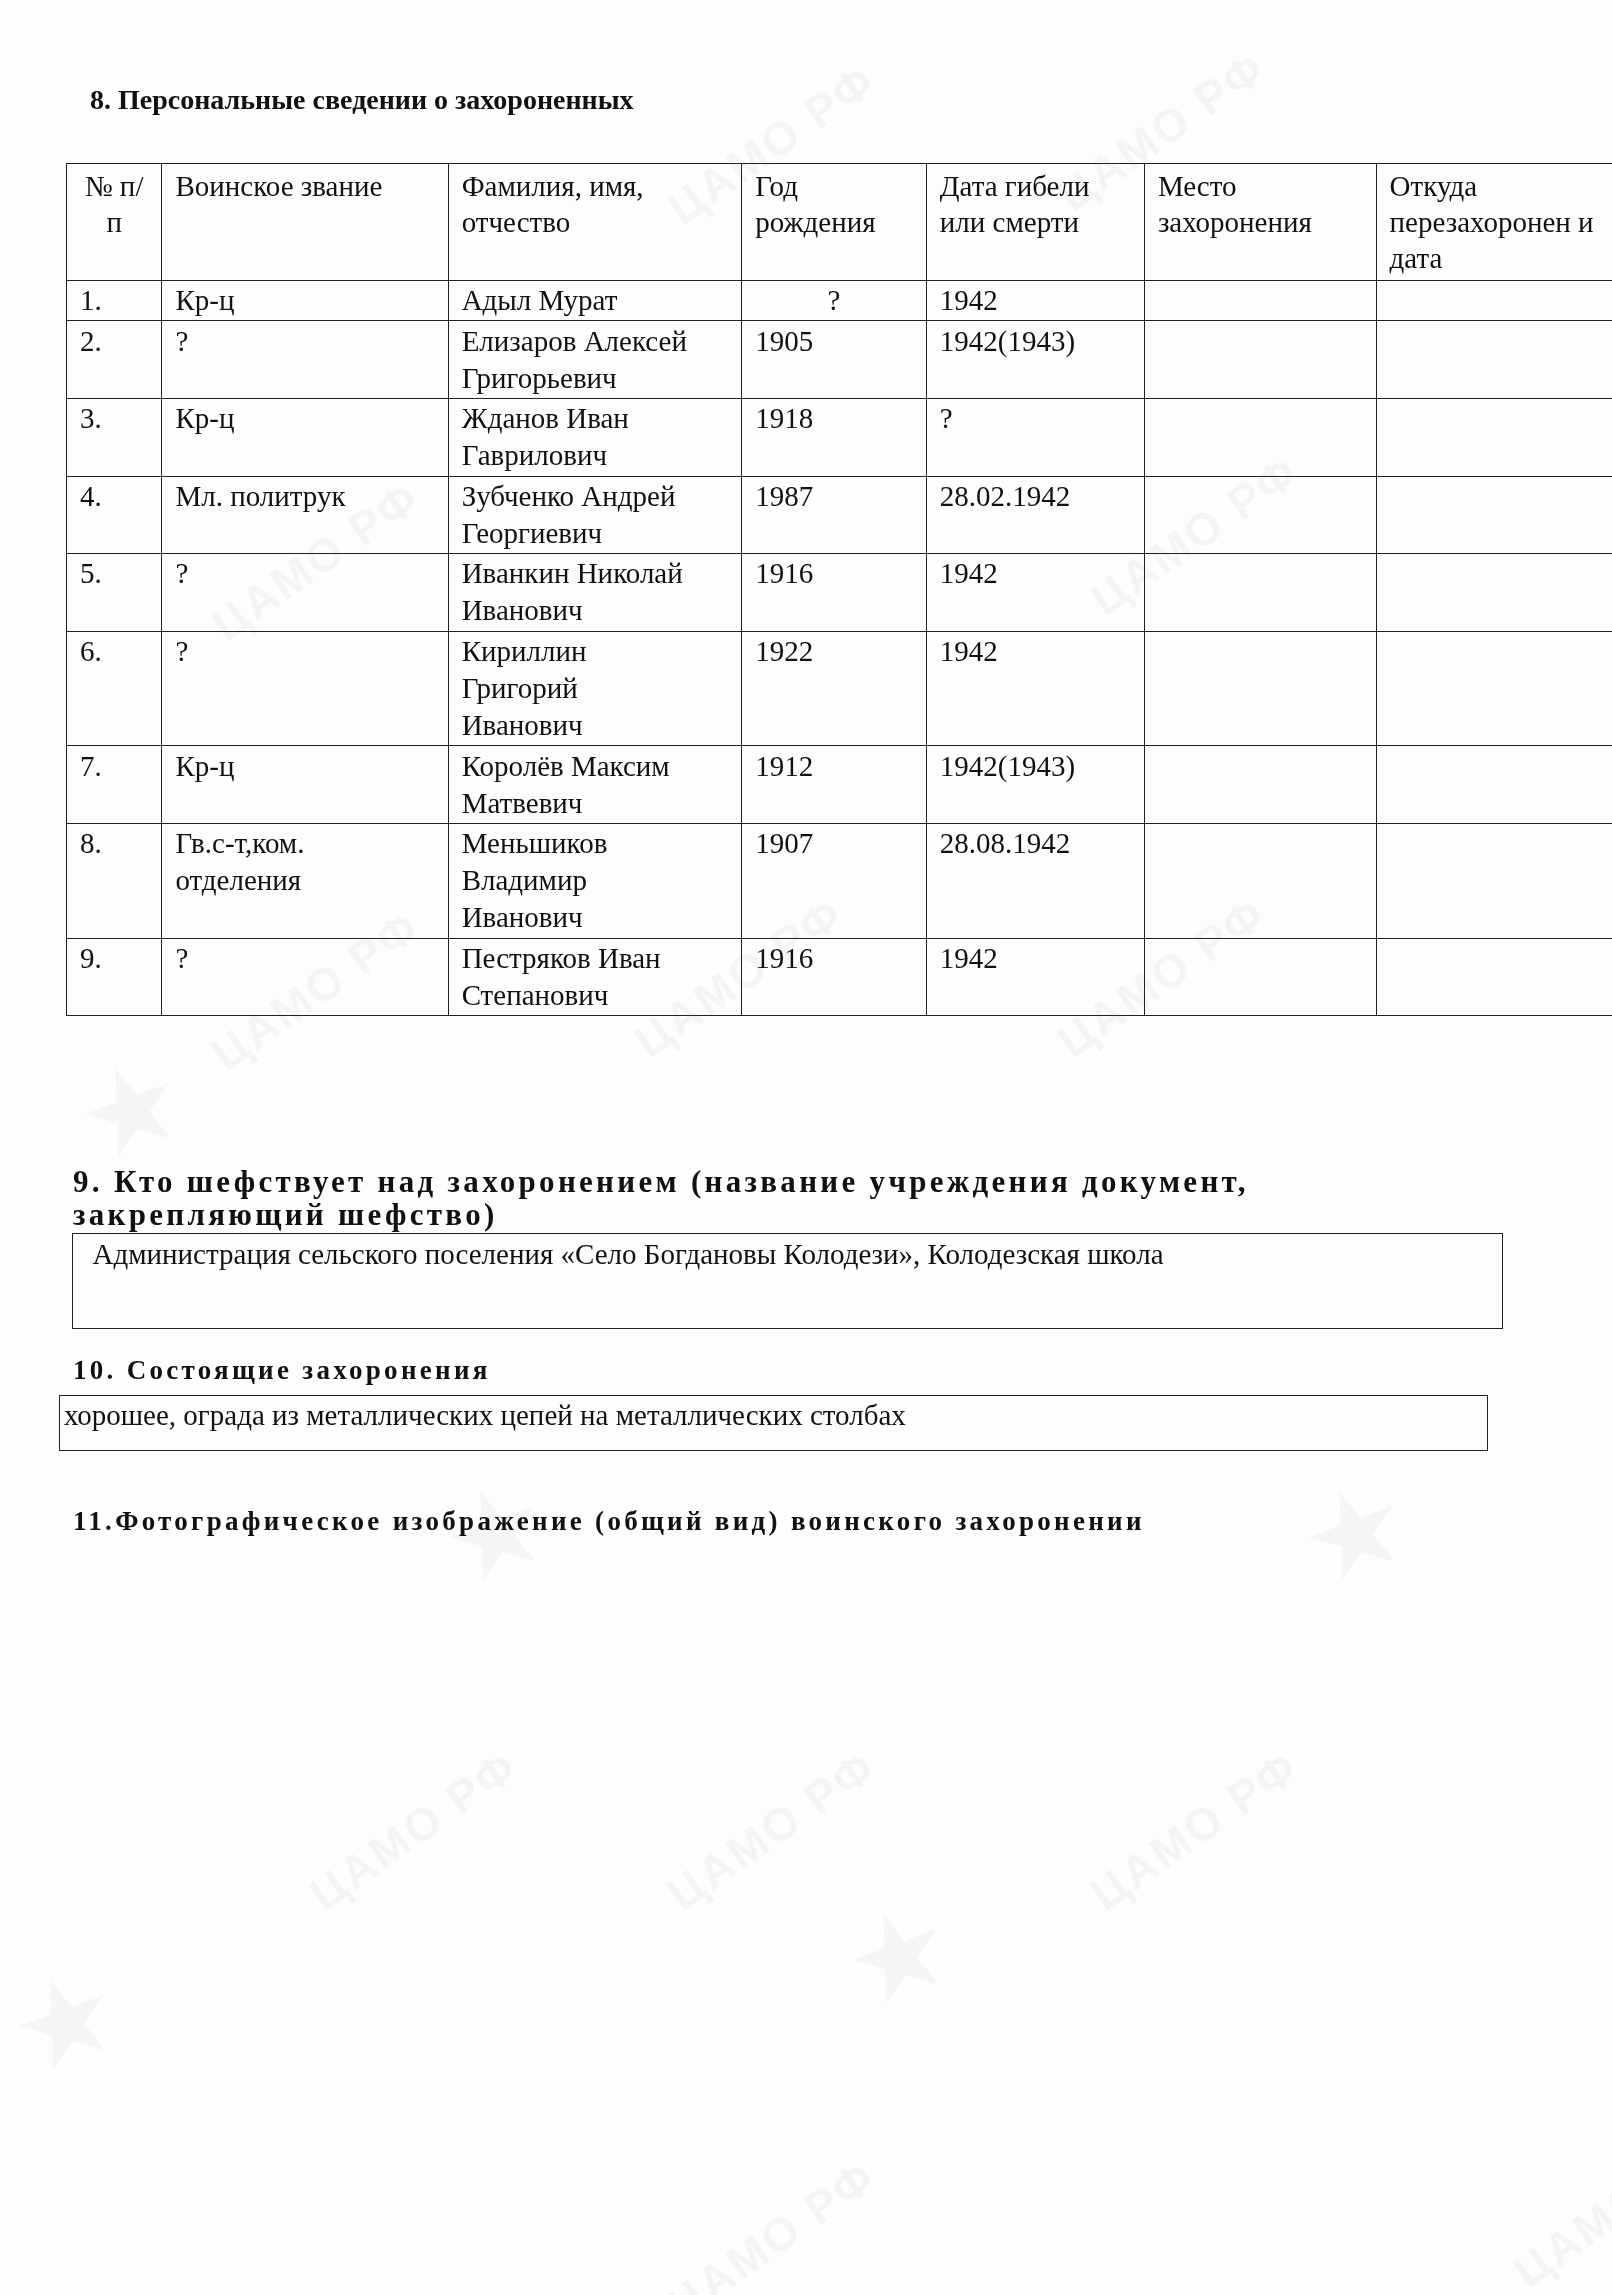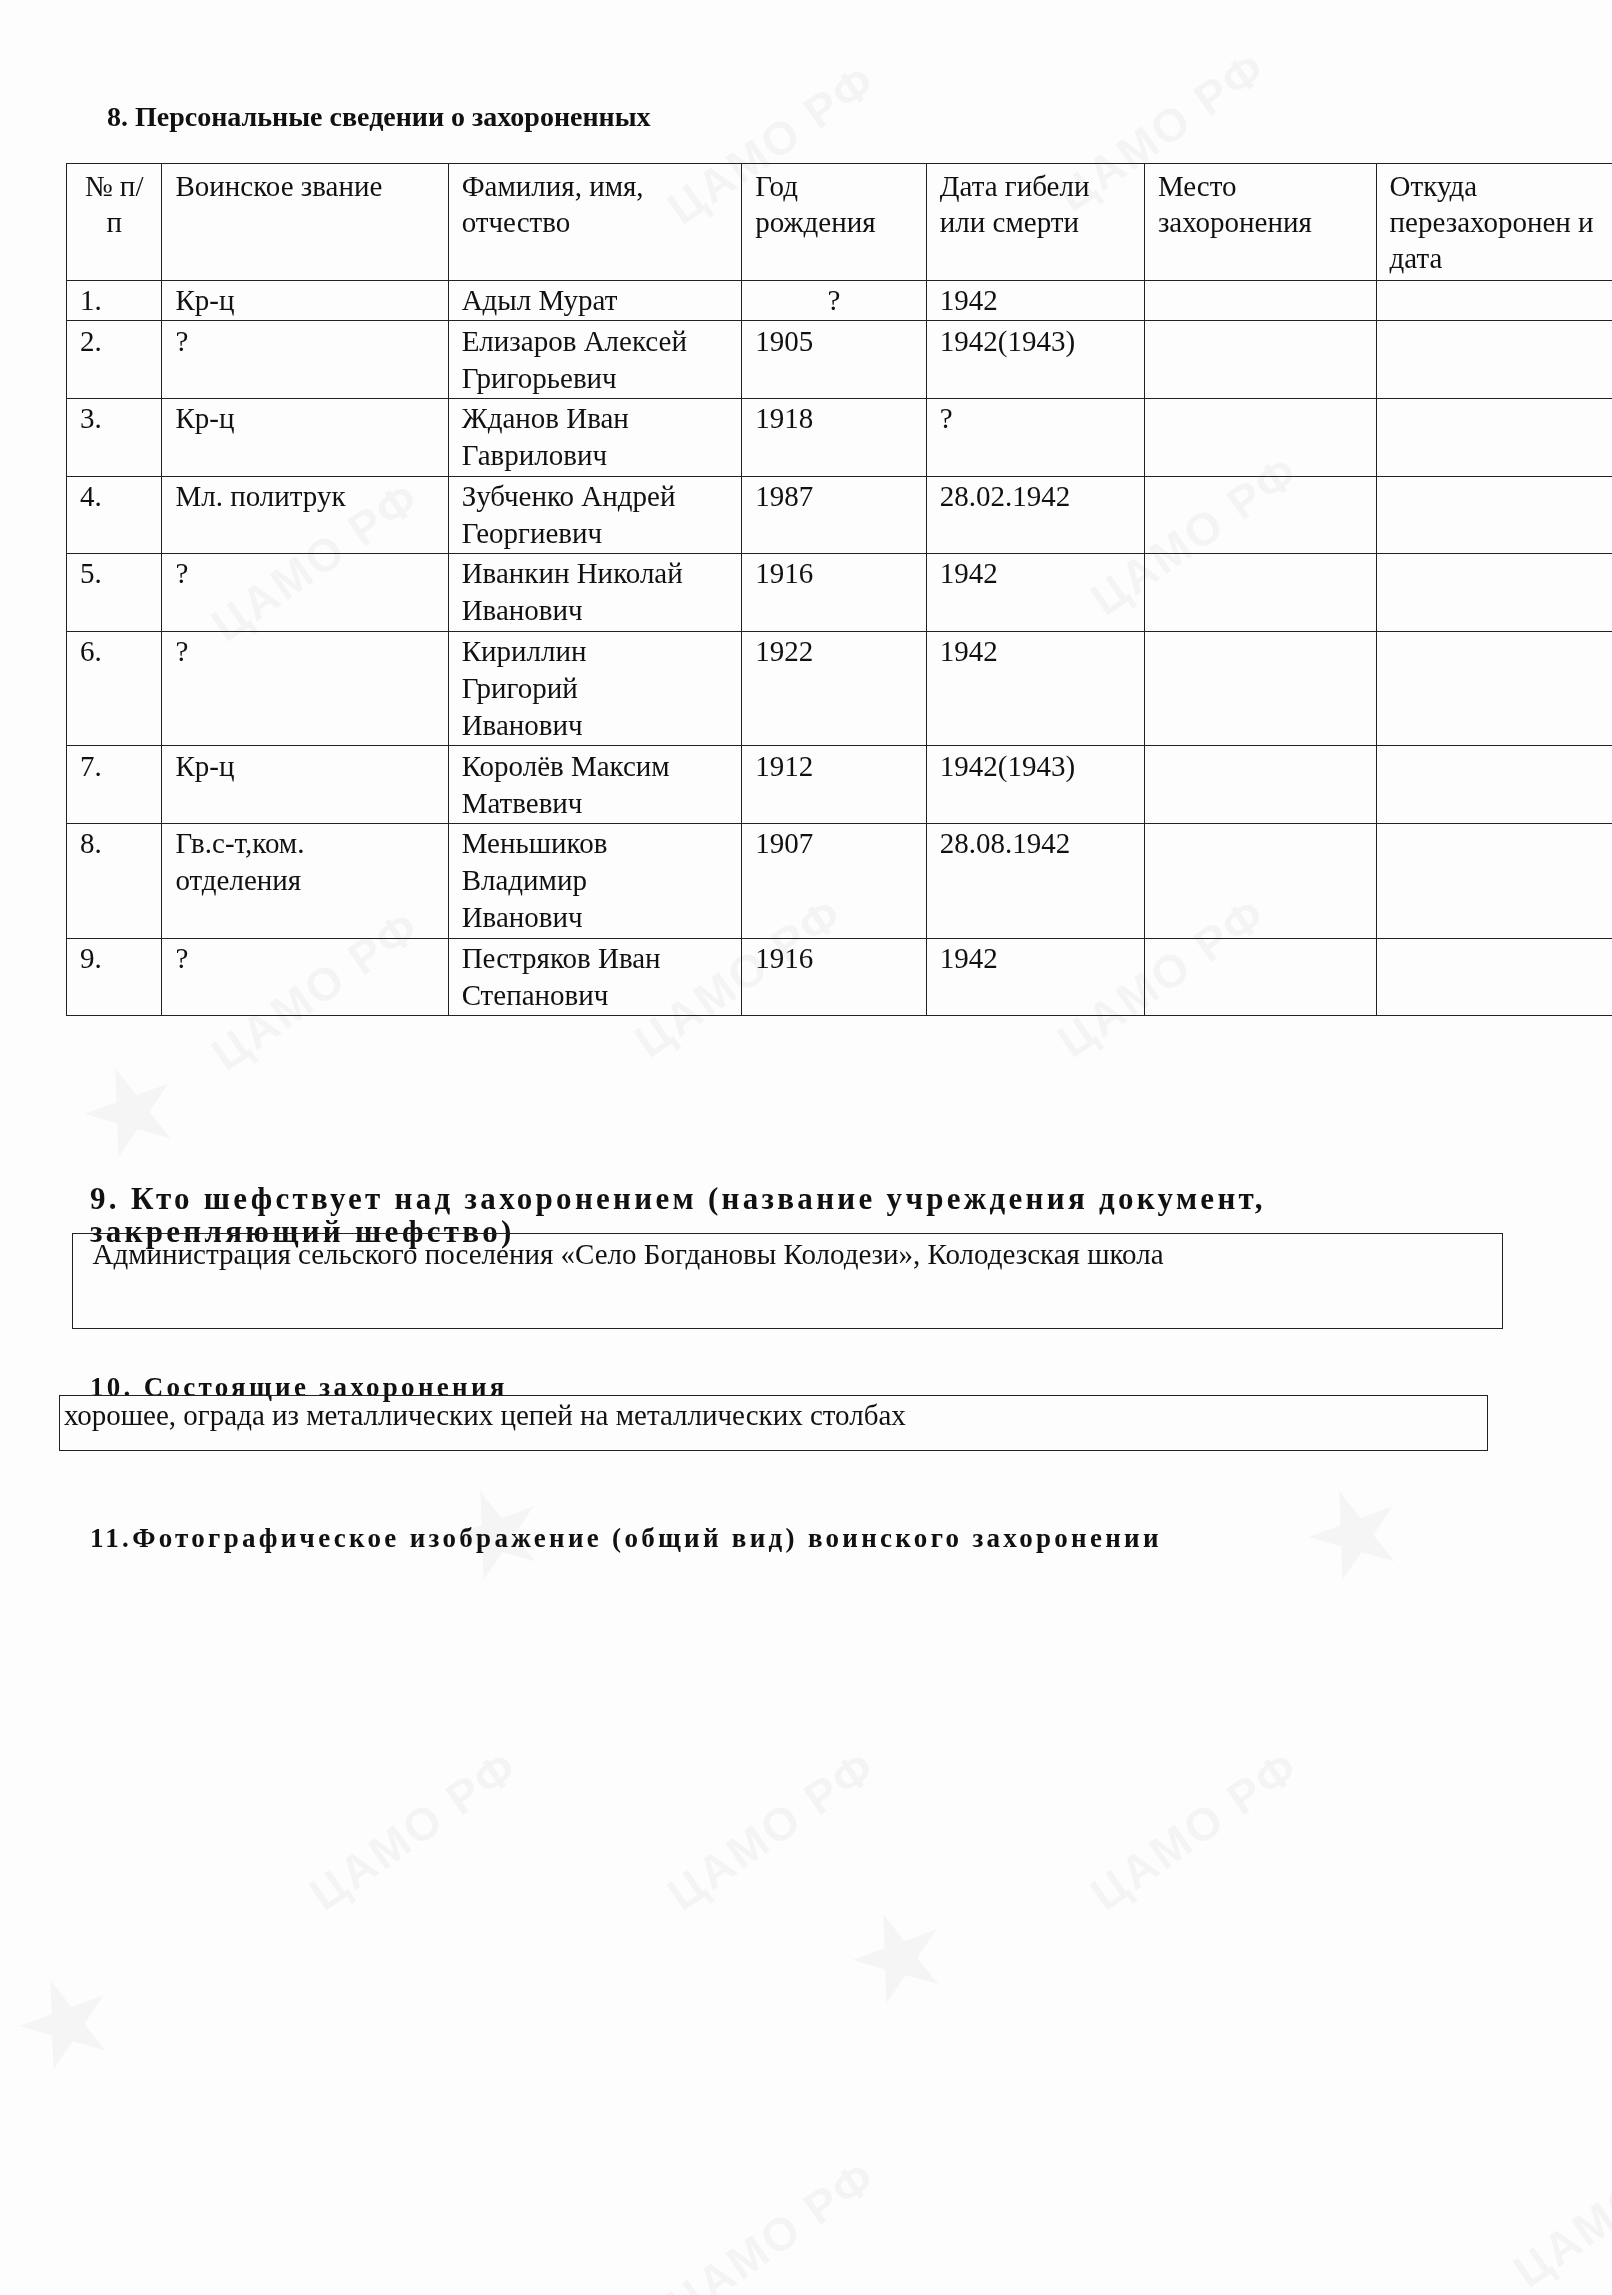--- a/index.html
+++ b/index.html
@@ -6,21 +6,21 @@
   body {
     width: 1612px; height: 2295px; position: relative; overflow: hidden;
     font-family: "Liberation Serif", "DejaVu Serif", serif; color: #111;
   }
   .wm {
     position: absolute; font-family: "Liberation Sans", sans-serif; font-weight: bold;
     color: rgba(0,0,0,0.035); font-size: 46px; transform: rotate(-35deg);
     letter-spacing: 2.6px; pointer-events: none; white-space: nowrap;
   }
   .wm-star { position: absolute; color: rgba(0,0,0,0.03); font-size: 117px; transform: rotate(-20deg); pointer-events:none; }
-  .sec-title { position: absolute; font-weight: bold; font-size: 27px; margin: 17px; line-height: 1.2; }
+  .sec-title { position: absolute; font-weight: bold; font-size: 27px; margin: 0; line-height: 1.2; }
   .sec8-title { left: 90px; top: 83px; font-size: 28px; letter-spacing: 0px; }
   .spaced { letter-spacing: 3.3px; }
   table.burials {
     position: absolute; left: 66px; top: 163px; width: 1556px;
     border-collapse: collapse; font-size: 29px; line-height: 37px;
   }
   table.burials th, table.burials td {
     border: 1.6px solid #222; vertical-align: top; text-align: left;
     font-weight: normal; padding: 1.3px 13px 1.3px 13px;
   }

